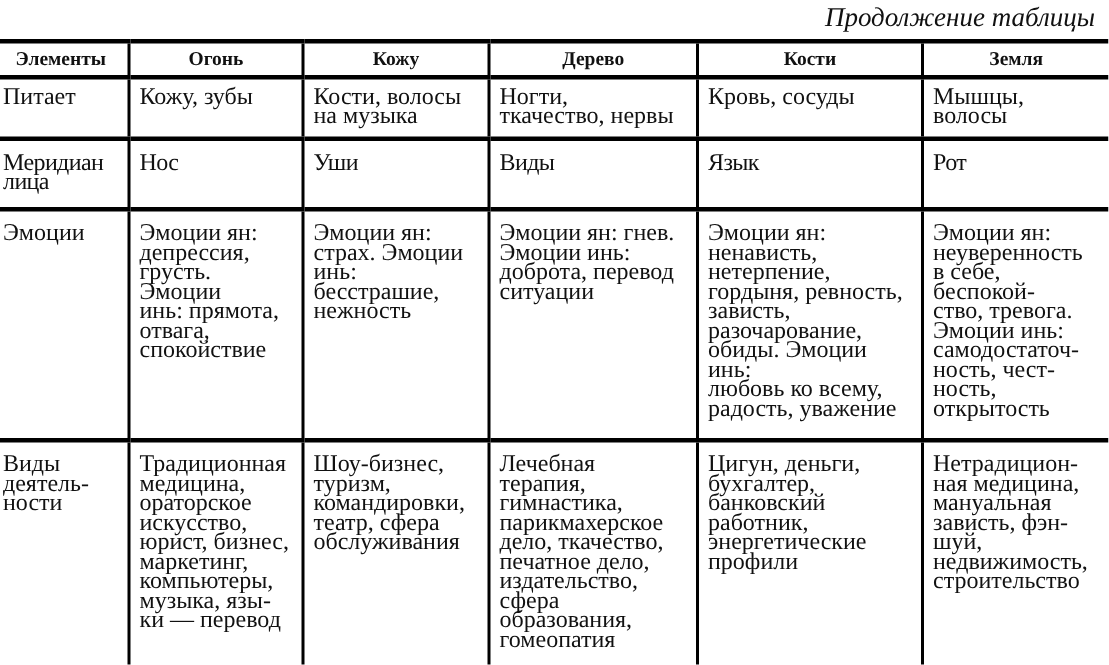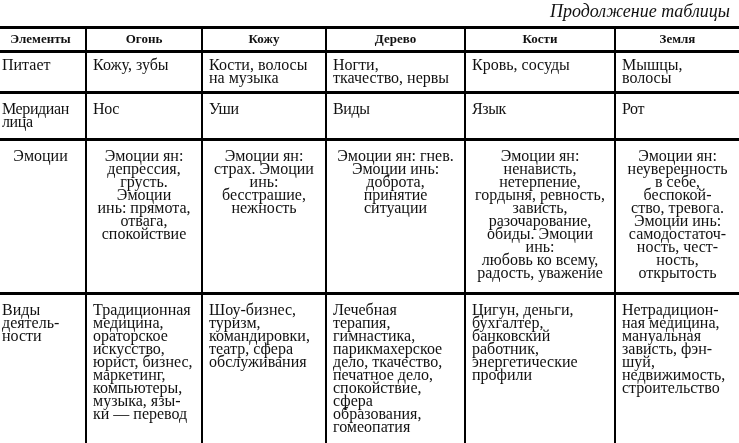--- a/index.html
+++ b/index.html
@@ -66,21 +66,21 @@
       font-size: 13px;
     }
     table.main tbody tr td {
       border-bottom: 3px solid #000;
     }
     table.main tbody tr.last td {
       border-bottom: none;
     }
     tr.r-feeds td { height: 33px; padding-top: 5px; }
     tr.r-meridian td { height: 36px; padding-top: 8px; }
-    tr.r-emotions td { height: 143px; padding-top: 8px; text-align: center; }
+    tr.r-emotions td { height: 143px; padding-top: 8px; }
     tr.r-activity td { height: 150px; padding-top: 8px; }
     .cell-text {
       white-space: pre-line;
       display: block;
     }
     .meridian-text {
       font-family: "Liberation Sans Narrow", "Liberation Serif", serif;
       letter-spacing: -0.4px;
     }
   </style>
@@ -166,21 +166,21 @@
         </td>
       <td>
           <span class="cell-text">Эмоции ян:
 страх. Эмоции
 инь: бесстрашие,
 нежность</span>
         </td>
       <td>
           <span class="cell-text">Эмоции ян: гнев.
 Эмоции инь:
-доброта, принятие
+доброта, перевод
 ситуации</span>
         </td>
       <td>
           <span class="cell-text">Эмоции ян:
 ненависть,
 нетерпение,
 гордыня, ревность,
 зависть,
 разочарование,
 обиды. Эмоции инь:
@@ -222,21 +222,21 @@
 командировки,
 театр, сфера
 обслуживания</span>
         </td>
       <td>
           <span class="cell-text">Лечебная терапия,
 гимнастика,
 парикмахерское
 дело, ткачество,
 печатное дело,
-спокойствие,
+издательство,
 сфера
 образования,
 гомеопатия</span>
         </td>
       <td>
           <span class="cell-text">Цигун, деньги,
 бухгалтер,
 банковский
 работник,
 энергетические

